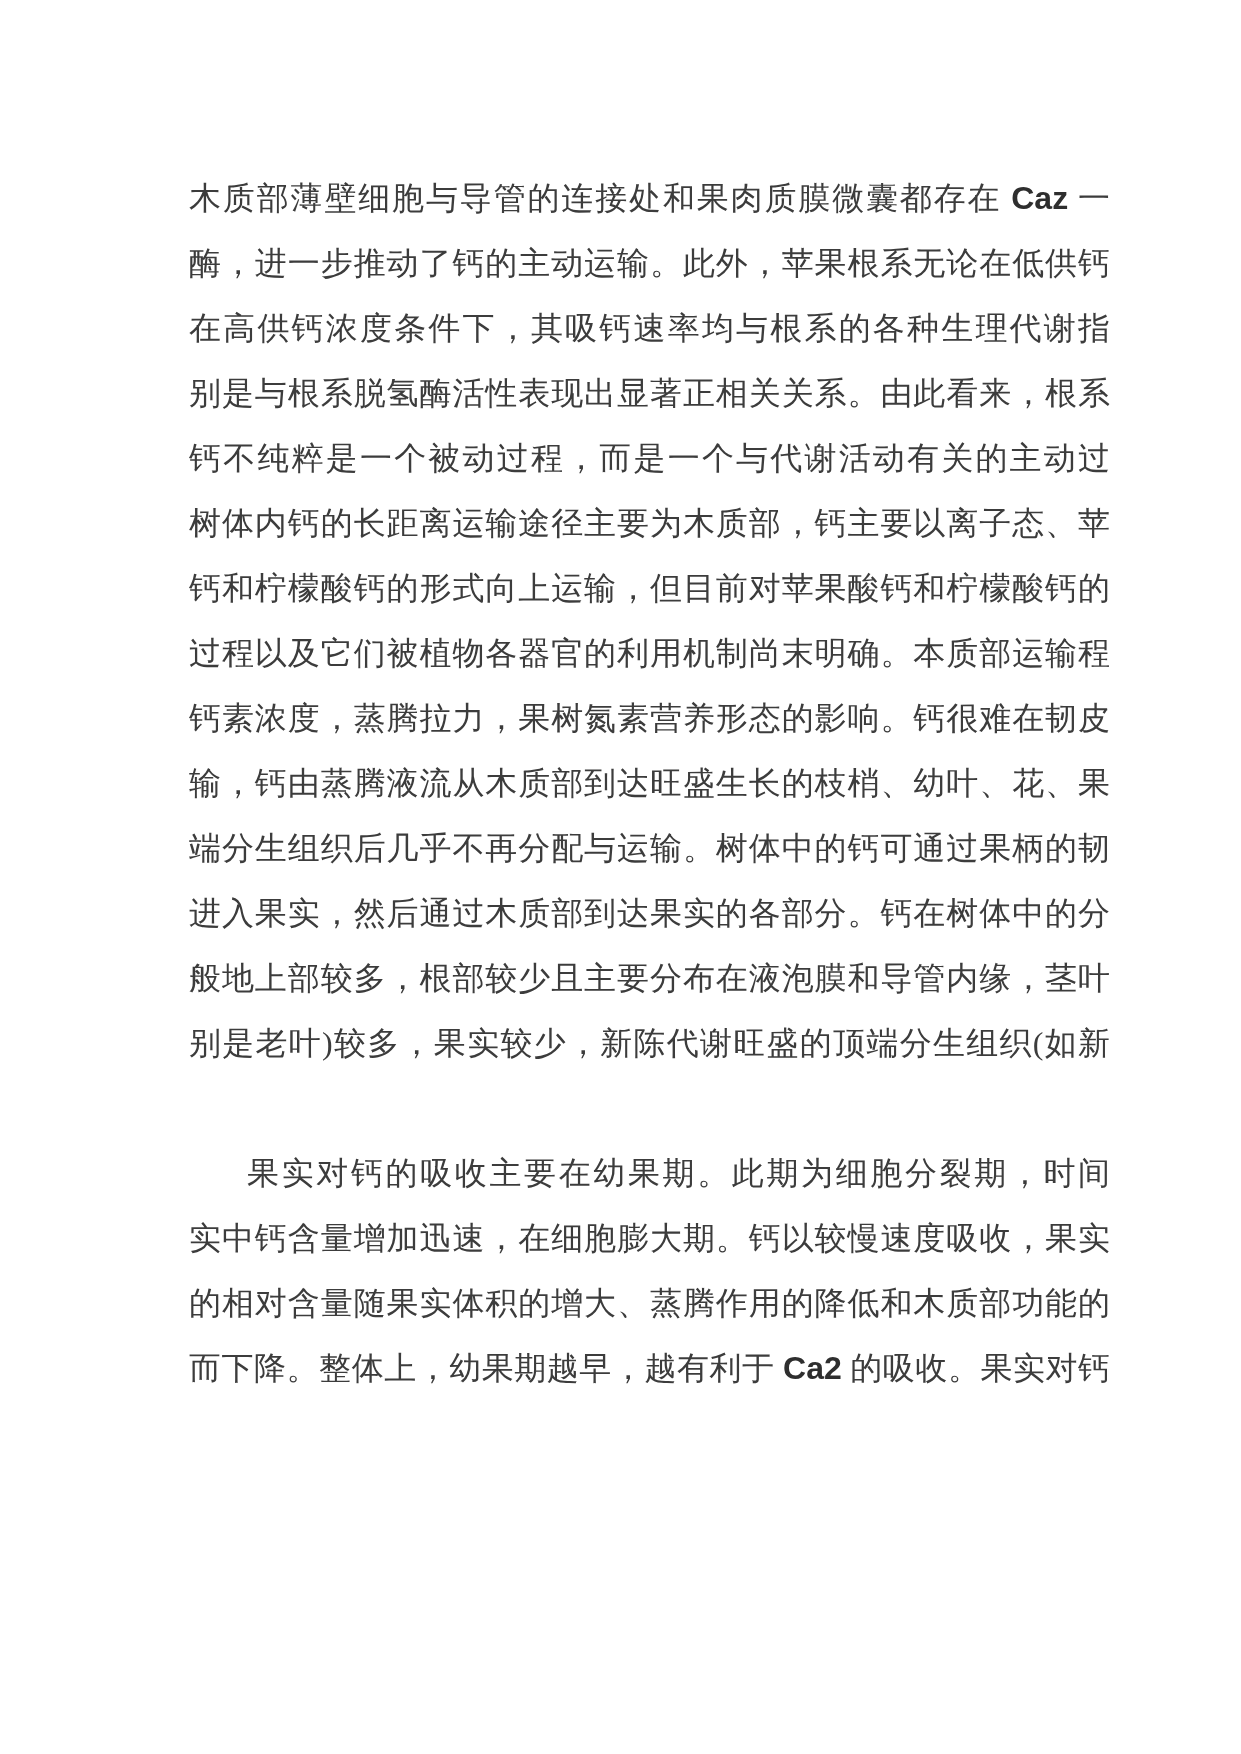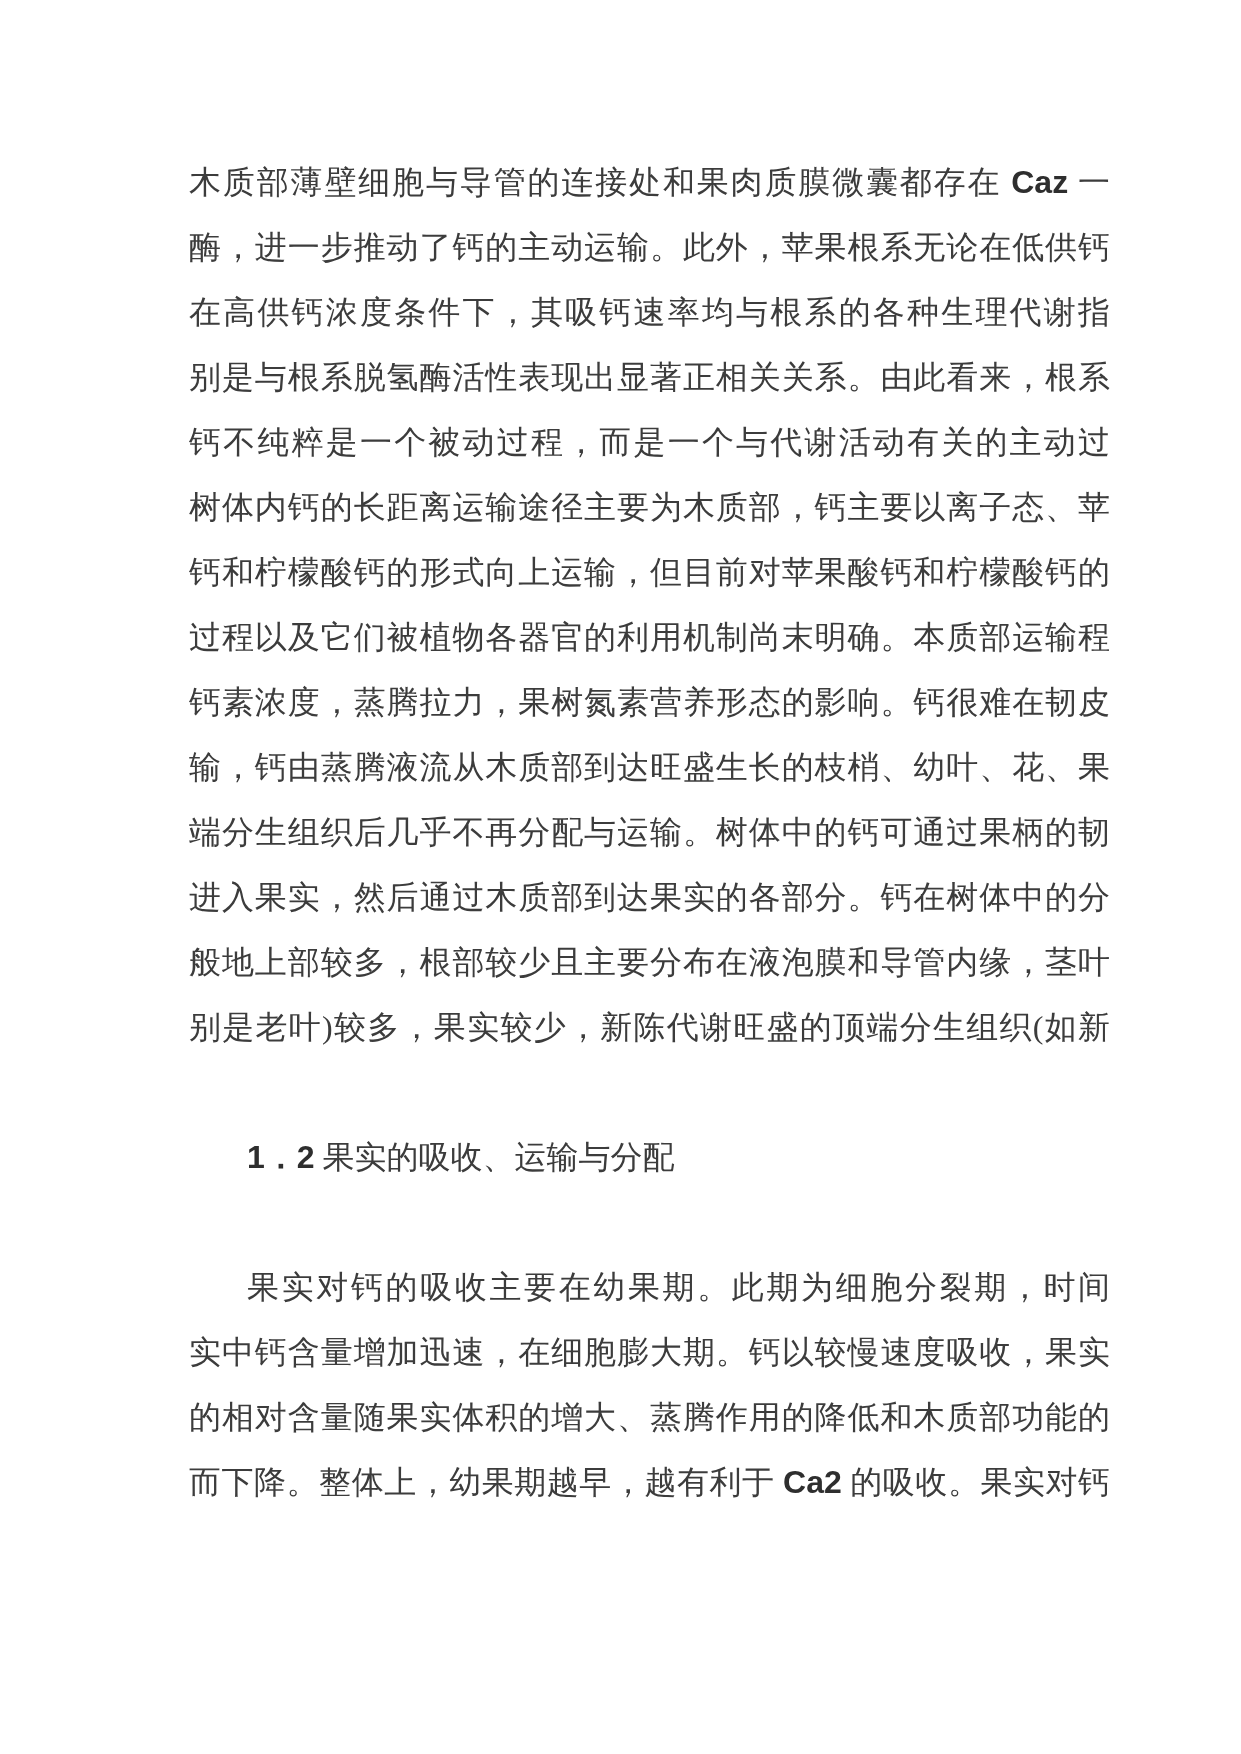--- a/index.html
+++ b/index.html
@@ -10,21 +10,21 @@
   body {
     width: 1241px;
     height: 1754px;
     position: relative;
     overflow: hidden;
     font-family: "Liberation Serif", "DejaVu Serif", serif;
   }
   .doc {
     position: absolute;
     left: 189px;
-    top: 150px;
+    top: 166px;
     width: 921px;
     font-size: 32px;
     line-height: 65px;
     color: #3c3c3c;
   }
   .para .line {
     height: 65px;
     line-height: 65px;
     text-align: justify;
     text-align-last: justify;
@@ -70,21 +70,20 @@
       <div class="line">钙和柠檬酸钙的形式向上运输，但目前对苹果酸钙和柠檬酸钙的生成</div>
       <div class="line">过程以及它们被植物各器官的利用机制尚末明确。本质部运输程度受</div>
       <div class="line">钙素浓度，蒸腾拉力，果树氮素营养形态的影响。钙很难在韧皮部运</div>
       <div class="line">输，钙由蒸腾液流从木质部到达旺盛生长的枝梢、幼叶、花、果及顶</div>
       <div class="line">端分生组织后几乎不再分配与运输。树体中的钙可通过果柄的韧皮部</div>
       <div class="line">进入果实，然后通过木质部到达果实的各部分。钙在树体中的分布一</div>
       <div class="line">般地上部较多，根部较少且主要分布在液泡膜和导管内缘，茎叶(特</div>
       <div class="line">别是老叶)较多，果实较少，新陈代谢旺盛的顶端分生组织(如新梢、</div>
     </div>
 
-  <div class="heading"><span class="latin">1．2</span> 果实的吸收、运输与分配</div>
 
   <div class="para p2">
       <div class="line first">果实对钙的吸收主要在幼果期。此期为细胞分裂期，时间短，果</div>
       <div class="line">实中钙含量增加迅速，在细胞膨大期。钙以较慢速度吸收，果实中钙</div>
       <div class="line">的相对含量随果实体积的增大、蒸腾作用的降低和木质部功能的障碍</div>
       <div class="line last">而下降。整体上，幼果期越早，越有利于 <span class="latin">Ca2</span> 的吸收。果实对钙吸</div>
     </div>
 </div>
 
 </body></html>

